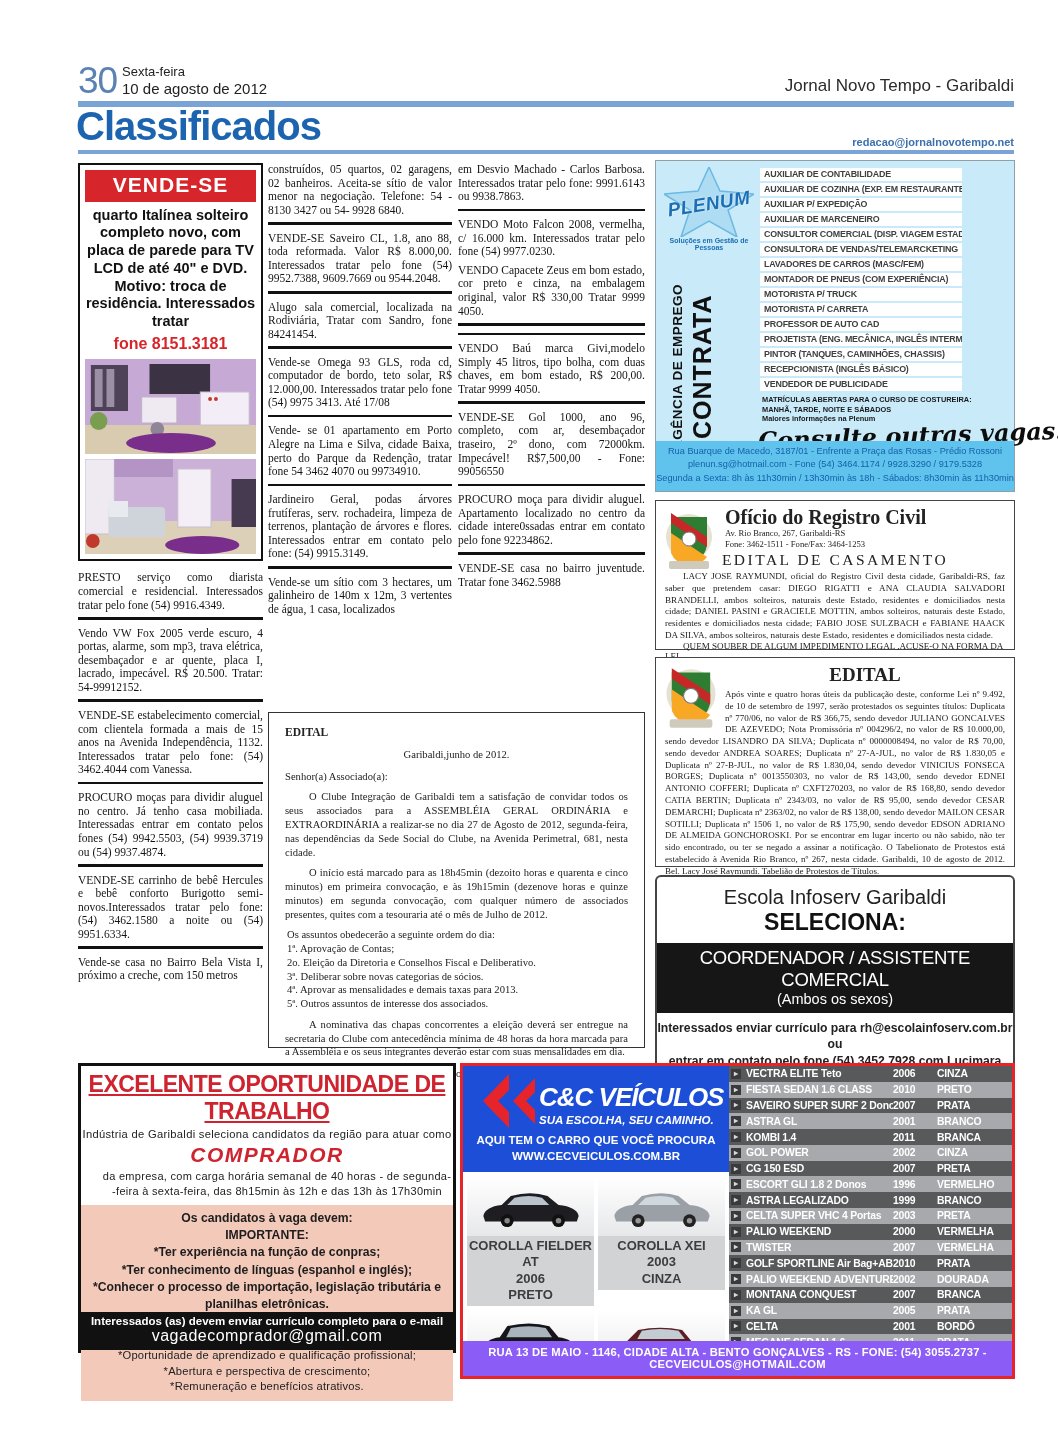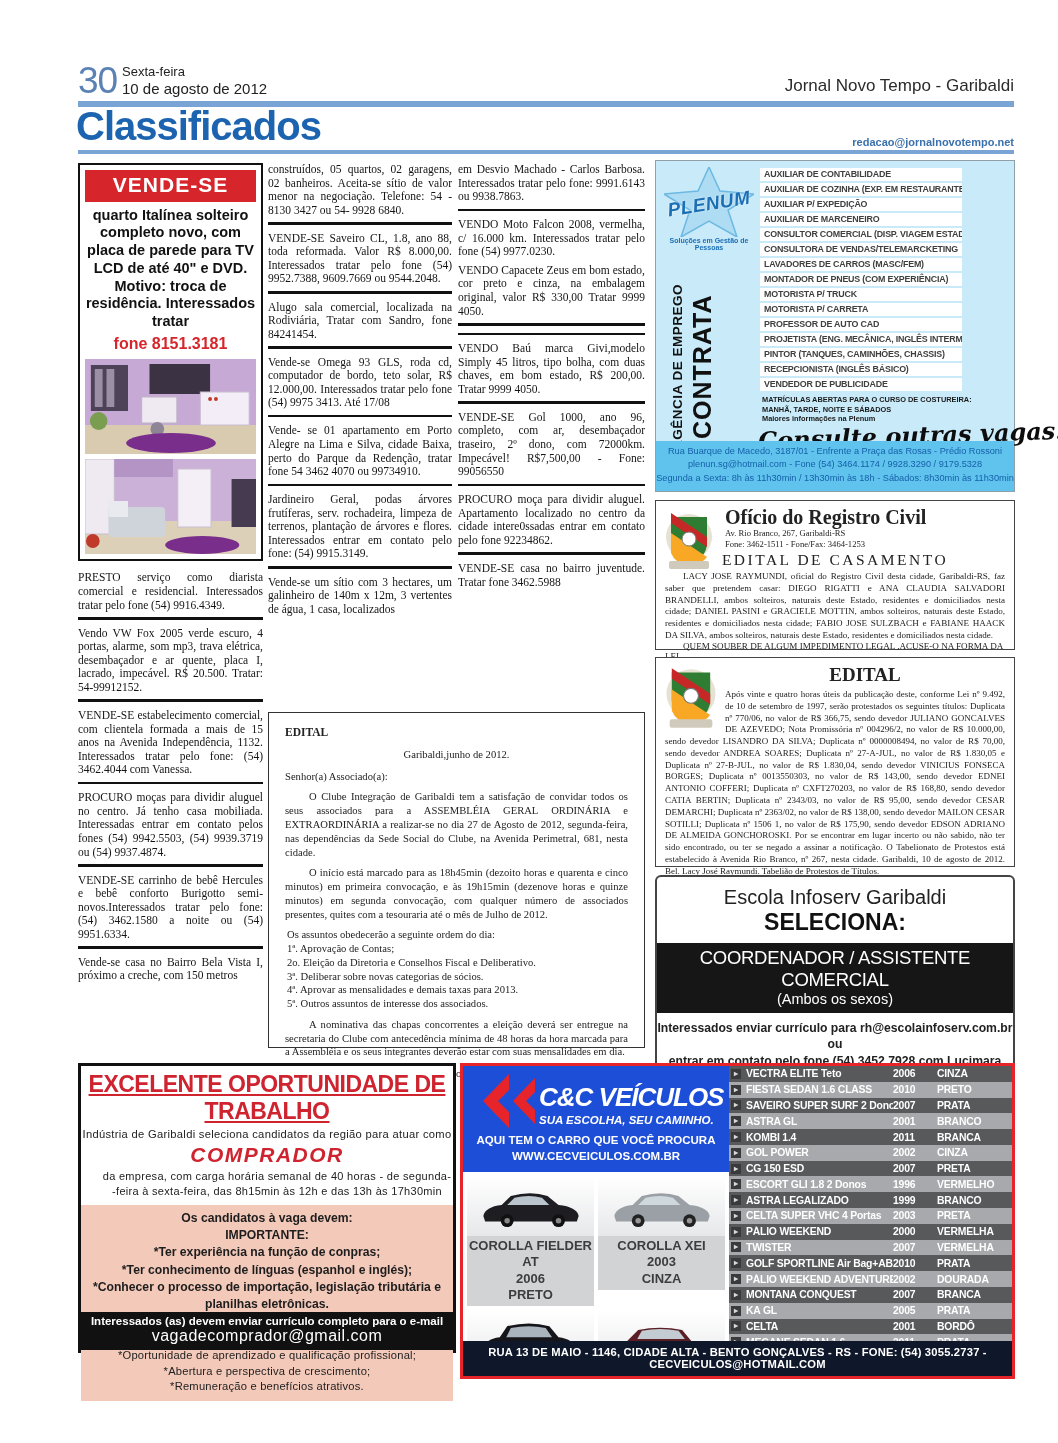--- a/index.html
+++ b/index.html
@@ -132,21 +132,21 @@
   .cec-list{position:absolute;left:266px;top:0;right:0;bottom:26px;display:flex;flex-direction:column;}
   .vrow{flex:1;display:flex;align-items:center;color:#fff;font-weight:bold;font-size:10.4px;
         padding:0 5px 0 2px;letter-spacing:-.2px;}
   .vrow:nth-child(odd){background:#58595b;}
   .vrow:nth-child(even){background:#a7a9ac;}
   .vbullet{width:10px;height:10px;background:#3a3a3c;color:#d8d8d8;font-size:8px;line-height:10px;
         text-align:center;margin-right:5px;flex:0 0 auto;}
   .vname{flex:1;white-space:nowrap;overflow:hidden;}
   .vyear{width:44px;flex:0 0 auto;}
   .vcolor{width:70px;flex:0 0 auto;}
-  .cec-bar{position:absolute;left:0;bottom:0;width:100%;background:#0f172a;color:#fff;font-weight:bold;
+  .cec-bar{position:absolute;left:0;bottom:0;width:100%;background:#8b5cf6;color:#fff;font-weight:bold;
         font-size:11.2px;text-align:center;padding:5px 0 6px;letter-spacing:.2px;}
 </style>
 </head>
 <body>
 
 <div class="page">
 
   <div class="pagenum">30</div>
   <div class="daydate">
     <div class="weekday">Sexta-feira</div>

